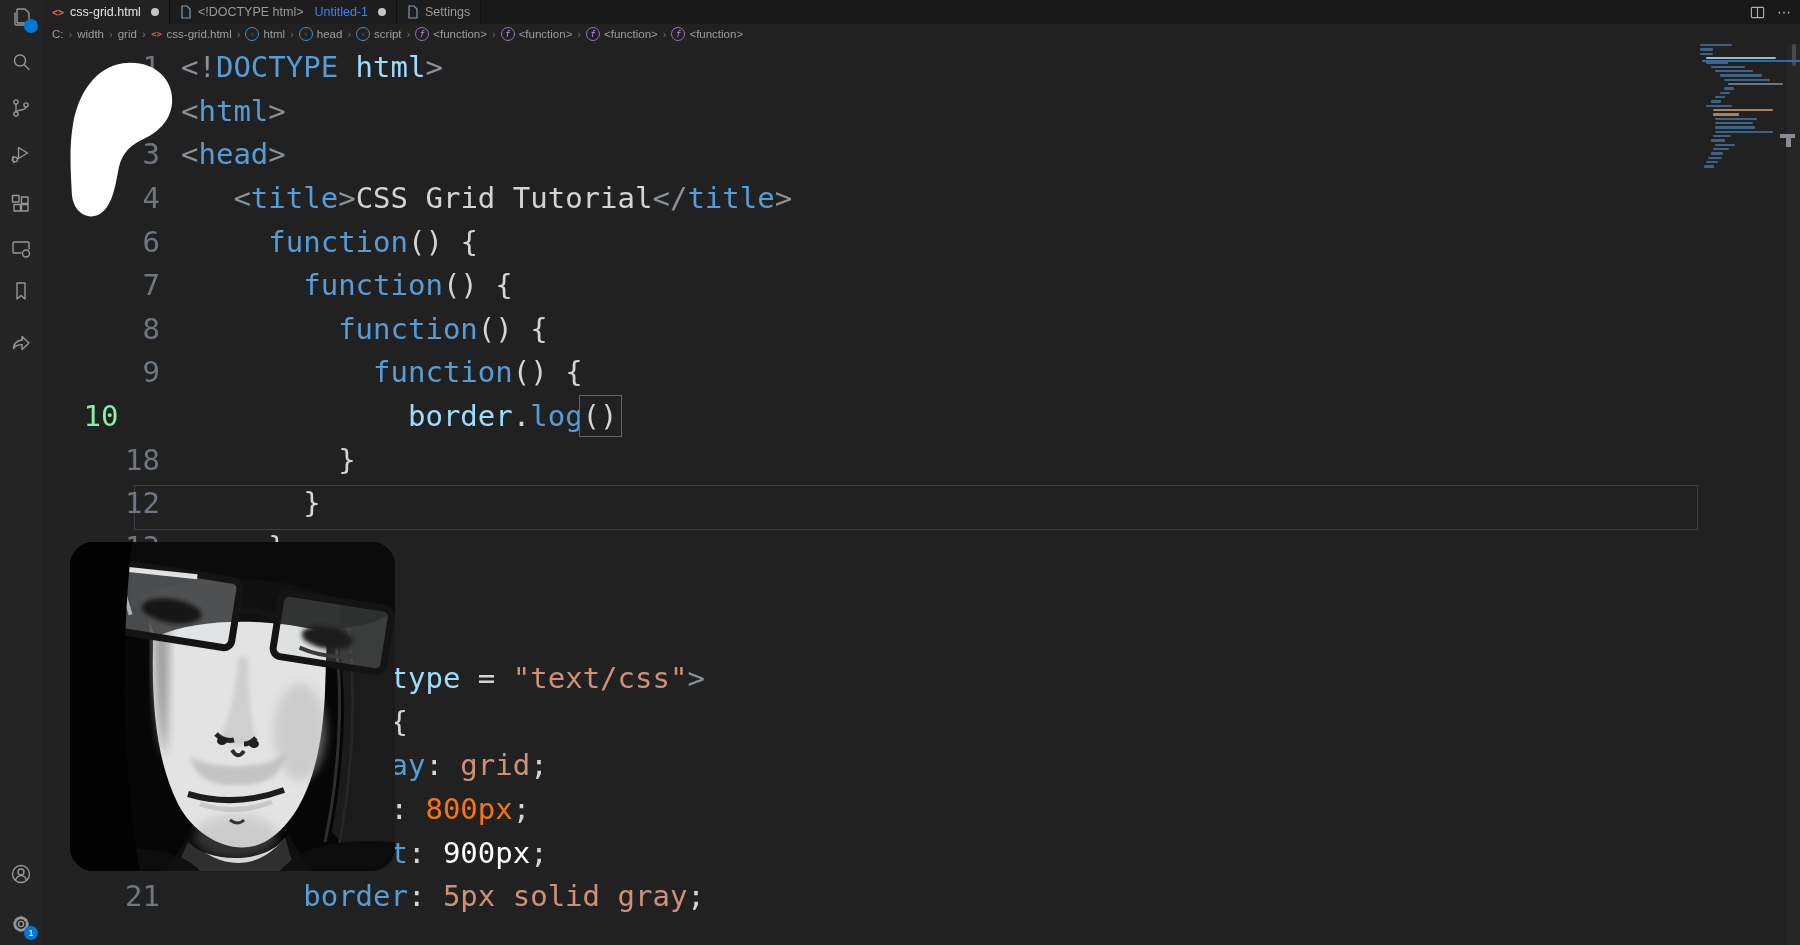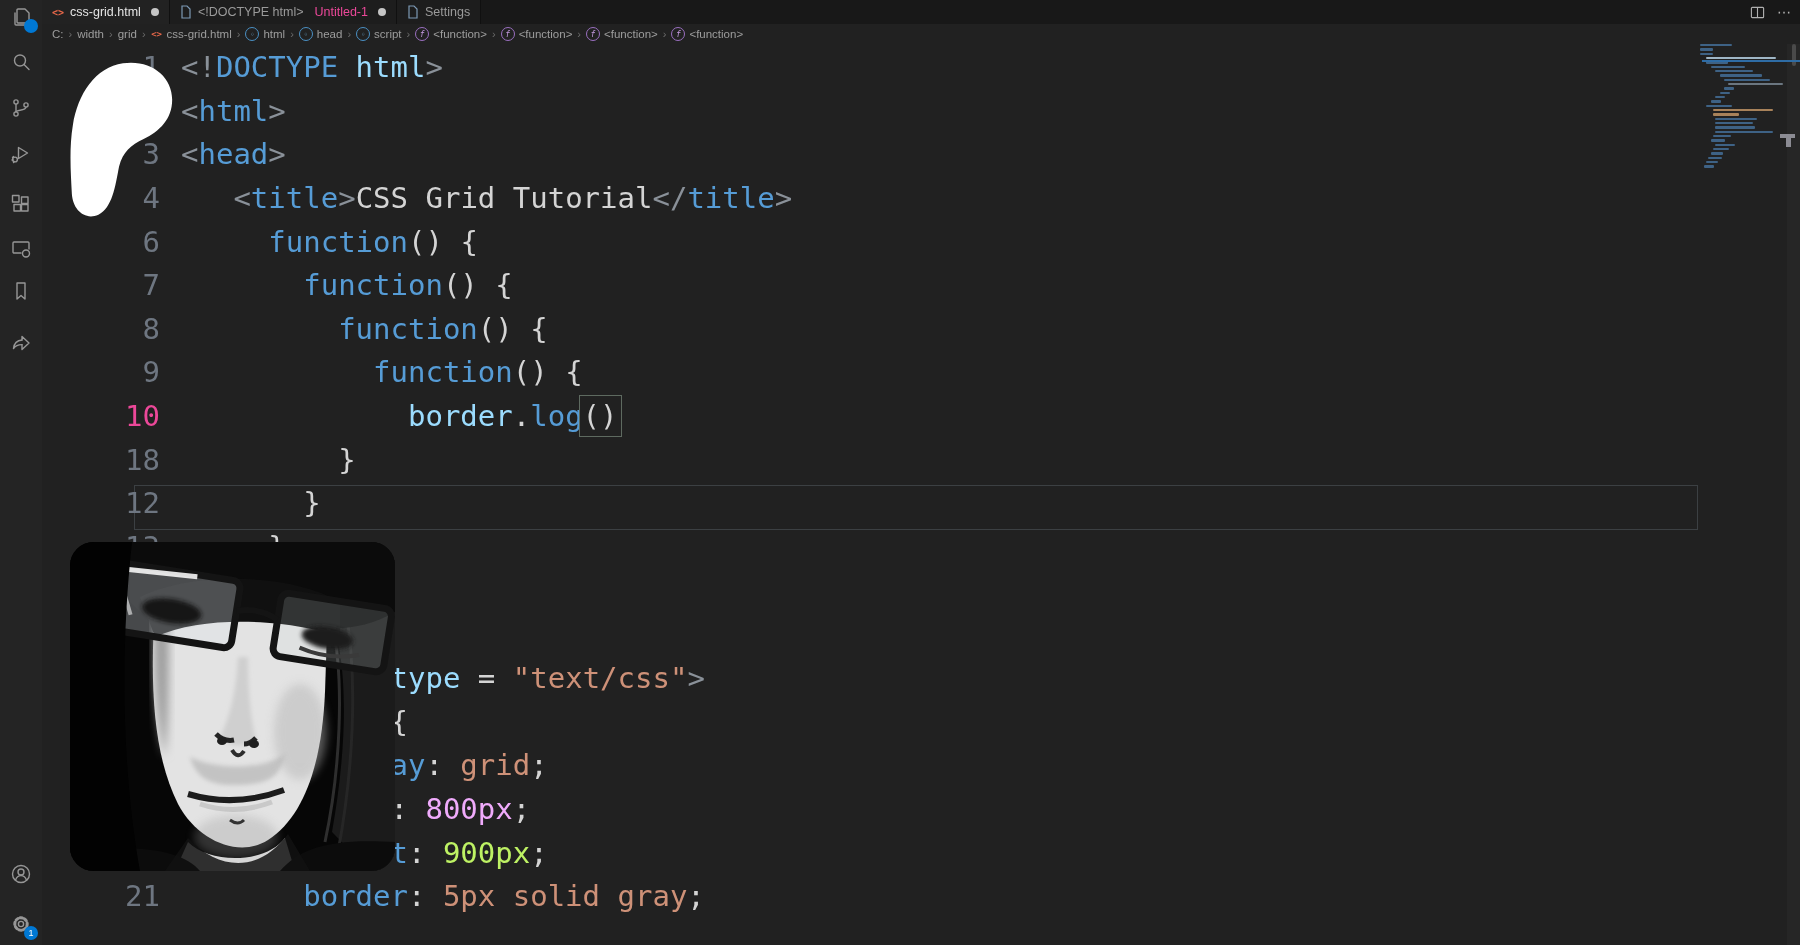--- a/index.html
+++ b/index.html
@@ -14,42 +14,42 @@
     color:#fff;font-size:9px;line-height:14px;text-align:center;padding:0 1px;box-sizing:border-box;}
 
   
   .tab-bar{position:absolute;left:42px;top:0;right:0;height:24px;background:#181818;display:flex;z-index:10;}
   .tab{display:flex;align-items:center;gap:6px;padding:0 10px;font-size:12.5px;color:#9a9a9a;background:#1d1d1d;
     border-right:1px solid #101010;white-space:nowrap;}
   .tab.active{background:#222222;color:#e4e4e4;}
   .tab .dot{width:8px;height:8px;border-radius:50%;background:#c5c5c5;margin-left:4px;}
   .tab .ticon{font-family:"DejaVu Sans Mono",monospace;font-size:10px;font-weight:bold;color:#e8684a;}
   .tab svg{width:12px;height:14px;stroke:#7d9ab5;fill:none;stroke-width:1.2;}
-  .tab .sub{color:#ec4899;margin-left:5px;}
+  .tab .sub{color:#3b82f6;margin-left:5px;}
   .editor-actions{position:absolute;right:8px;top:0;height:24px;display:flex;align-items:center;gap:12px;color:#b0b0b0;}
   .editor-actions svg{width:15px;height:15px;stroke:currentColor;fill:none;stroke-width:1.2;}
   .more-dots{font-size:14px;letter-spacing:1px;color:#b0b0b0;line-height:10px;}
 
   
   .breadcrumb{position:absolute;left:42px;top:24px;right:0;height:20px;background:#212121;display:flex;align-items:center;
     padding-left:10px;font-size:11.5px;color:#9d9d9d;white-space:nowrap;z-index:9;}
   .bc-seg{display:flex;align-items:center;gap:4px;cursor:pointer;}
   .bc-sep{margin:0 5px;color:#6b6b6b;font-size:11px;}
   .bc-ic{display:inline-flex;width:12px;height:12px;border-radius:50%;align-items:center;justify-content:center;
     font-size:8px;font-family:"DejaVu Sans Mono",monospace;}
   .bc-ic.blue{border:1px solid #4a90c4;color:#6fb3e0;}
   .bc-ic.purple{border:1px solid #9a6fc0;color:#c49ae0;font-style:italic;}
   .bc-ic.html{border:none;color:#e8684a;font-weight:bold;font-size:9px;}
 
   
   .editor{position:absolute;left:42px;top:44px;right:0;bottom:0;background:#212121;}
   .code-lines{position:absolute;left:0;top:2px;font-family:"DejaVu Sans Mono",monospace;font-size:29px;line-height:43.65px;z-index:3;}
   .cl{height:43.65px;white-space:pre;}
   .ln{display:inline-block;width:126px;text-align:right;padding-right:8px;box-sizing:border-box;color:#6e7681;}
-  .ln.cur{color:#ec4899;}
+  .ln.cur{color:#86efac;text-align:center;}
   .lc{padding-left:13px;}
   .brk{outline:1px solid #5e6a60;outline-offset:3px;}
   .current-line{position:absolute;left:92px;top:441px;width:1562px;height:43px;border:1px solid #3c4043;z-index:2;}
 
   
   .minimap{position:absolute;left:1658px;top:0px;width:88px;height:220px;z-index:4;}
   .mrow{position:absolute;height:2.4px;border-radius:1px;}
   .mm-divider{position:absolute;left:1660px;top:16px;width:137px;height:2px;background:#2e6ca5;z-index:5;}
   .scroll-lane{position:absolute;right:0;top:0;bottom:0;width:13px;background:#262626;z-index:4;}
   .scroll-thumb{position:absolute;right:4px;top:0px;width:4px;height:22px;background:#4a4a4a;border-radius:2px;}
@@ -233,22 +233,22 @@
         <div class="cl"><span class="ln">9</span><span class="lc"><span style="color: rgb(212, 212, 212);">           </span><span style="color: rgb(86, 156, 214);">function</span><span style="color: rgb(212, 212, 212);">() {</span></span></div>
         <div class="cl"><span class="ln cur">10</span><span class="lc"><span style="color: rgb(212, 212, 212);">             </span><span style="color: rgb(156, 220, 254);">border</span><span style="color: rgb(212, 212, 212);">.</span><span style="color: rgb(86, 156, 214);">log</span><span class="brk" style="color: rgb(212, 212, 212);">()</span></span></div>
         <div class="cl"><span class="ln">18</span><span class="lc"><span style="color: rgb(212, 212, 212);">         }</span></span></div>
         <div class="cl"><span class="ln">12</span><span class="lc"><span style="color: rgb(212, 212, 212);">       }</span></span></div>
         <div class="cl"><span class="ln">13</span><span class="lc"><span style="color: rgb(212, 212, 212);">     }</span></span></div>
         <div class="cl"><span class="ln">14</span><span class="lc"><span style="color: rgb(212, 212, 212);">   }</span></span></div>
         <div class="cl"><span class="ln">15</span><span class="lc"><span style="color: rgb(212, 212, 212);">   </span><span style="color: rgb(138, 145, 153);">&lt;/</span><span style="color: rgb(86, 156, 214);">script</span><span style="color: rgb(138, 145, 153);">&gt;</span></span></div>
         <div class="cl"><span class="ln">16</span><span class="lc"><span style="color: rgb(212, 212, 212);">     </span><span style="color: rgb(138, 145, 153);">&lt;</span><span style="color: rgb(86, 156, 214);">style</span><span style="color: rgb(212, 212, 212);"> </span><span style="color: rgb(156, 220, 254);">type</span><span style="color: rgb(212, 212, 212);"> = </span><span style="color: rgb(206, 145, 120);">"text/css"</span><span style="color: rgb(138, 145, 153);">&gt;</span></span></div>
         <div class="cl"><span class="ln">17</span><span class="lc"><span style="color: rgb(212, 212, 212);">      </span><span style="color: rgb(215, 186, 125);">.grid</span><span style="color: rgb(212, 212, 212);"> {</span></span></div>
         <div class="cl"><span class="ln">18</span><span class="lc"><span style="color: rgb(212, 212, 212);">       </span><span style="color: rgb(86, 156, 214);">display</span><span style="color: rgb(212, 212, 212);">: </span><span style="color: rgb(206, 145, 120);">grid</span><span style="color: rgb(212, 212, 212);">;</span></span></div>
-        <div class="cl"><span class="ln">19</span><span class="lc"><span style="color: rgb(212, 212, 212);">       </span><span style="color: rgb(86, 156, 214);">width</span><span style="color: rgb(212, 212, 212);">: </span><span style="color: #f0abfc;">800px</span><span style="color: rgb(212, 212, 212);">;</span></span></div>
-        <div class="cl"><span class="ln">20</span><span class="lc"><span style="color: rgb(212, 212, 212);">       </span><span style="color: rgb(86, 156, 214);">height</span><span style="color: rgb(212, 212, 212);">: </span><span style="color: #bef264;">900px</span><span style="color: rgb(212, 212, 212);">;</span></span></div>
+        <div class="cl"><span class="ln">19</span><span class="lc"><span style="color: rgb(212, 212, 212);">       </span><span style="color: rgb(86, 156, 214);">width</span><span style="color: rgb(212, 212, 212);">: </span><span style="color: #f97316;">800px</span><span style="color: rgb(212, 212, 212);">;</span></span></div>
+        <div class="cl"><span class="ln">20</span><span class="lc"><span style="color: rgb(212, 212, 212);">       </span><span style="color: rgb(86, 156, 214);">height</span><span style="color: rgb(212, 212, 212);">: </span><span style="color: #ffffff;">900px</span><span style="color: rgb(212, 212, 212);">;</span></span></div>
         <div class="cl"><span class="ln">21</span><span class="lc"><span style="color: rgb(212, 212, 212);">       </span><span style="color: rgb(86, 156, 214);">border</span><span style="color: rgb(212, 212, 212);">: </span><span style="color: rgb(206, 145, 120);">5px solid gray</span><span style="color: rgb(212, 212, 212);">;</span></span></div>
       </div>
 
     <div class="minimap">
         <div class="mrow" style="top: 0px; left: 0px; width: 32px; background: rgb(62, 98, 133);"></div>
         <div class="mrow" style="top: 4.33px; left: 0px; width: 13px; background: rgb(62, 98, 133);"></div>
         <div class="mrow" style="top: 8.66px; left: 0px; width: 13px; background: rgb(62, 98, 133);"></div>
         <div class="mrow" style="top: 12.99px; left: 6px; width: 70px; background: rgb(159, 182, 198);"></div>
         <div class="mrow" style="top: 17.32px; left: 6px; width: 22px; background: rgb(62, 98, 133);"></div>
         <div class="mrow" style="top: 21.65px; left: 11px; width: 34px; background: rgb(62, 98, 133);"></div>

